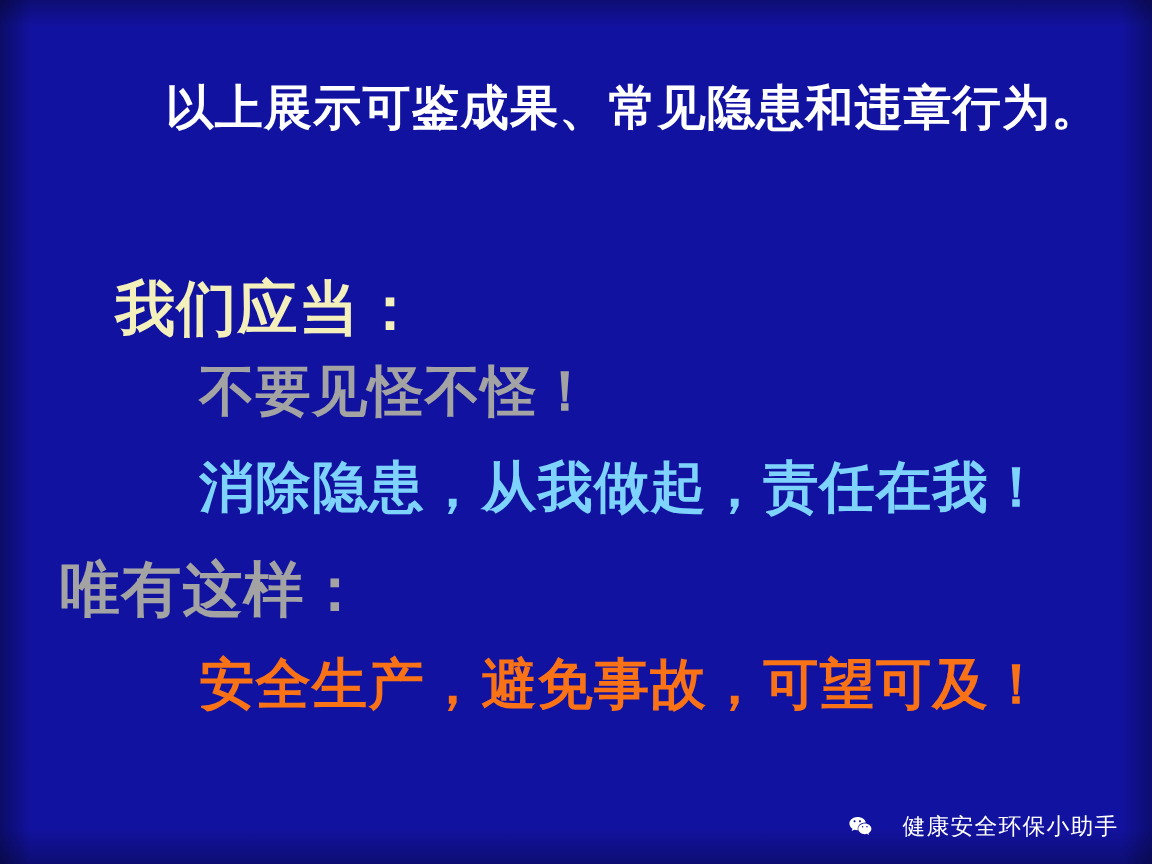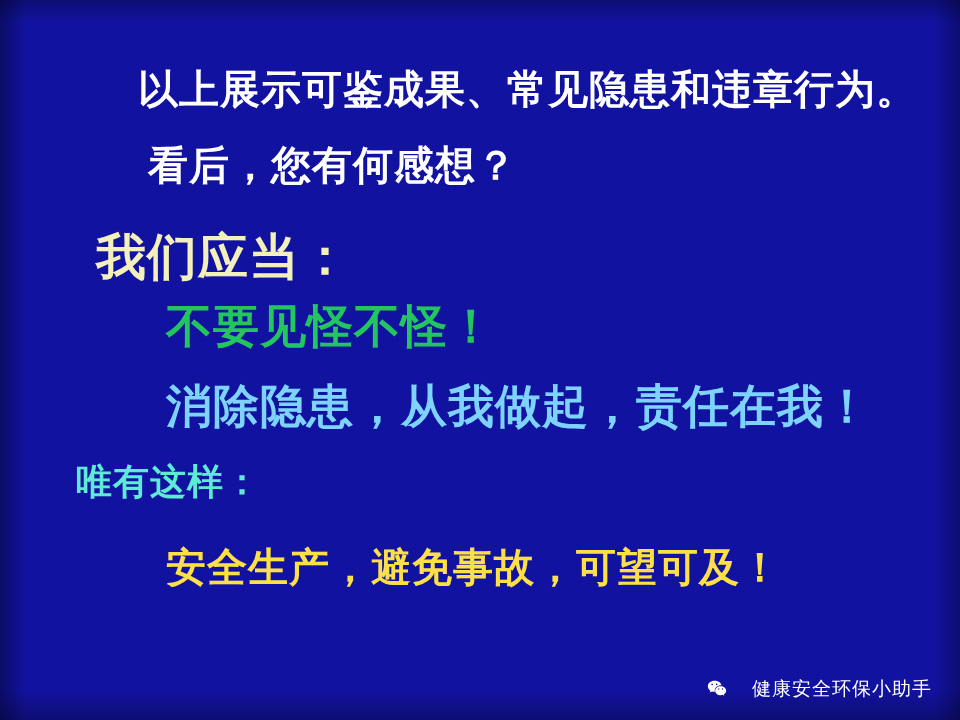--- a/index.html
+++ b/index.html
@@ -56,39 +56,39 @@
     left: 56px;
     top: 224px;
     font-size: 50px;
     color: #f3f0bc;
     margin-left: 40px;
   }
   .l-body1 {
     left: 166px;
     top: 296px;
     font-size: 46px;
-    color: #22c55e;
+    color: #a3a3a3;
   }
   .l-body2 {
     left: 166px;
     top: 376px;
     font-size: 46px;
     color: #7dd3fc;
   }
   .l-head2 {
-    left: 76px;
+    left: 50px;
     top: 458px;
-    font-size: 36px;
-    color: #5eead4;
+    font-size: 50px;
+    color: #a3a3a3;
   }
   .l-body3 {
     left: 166px;
     top: 540px;
-    font-size: 40px;
-    color: #fde047;
+    font-size: 46px;
+    color: #f97316;
   }
   
   #watermark {
     position: absolute;
     right: 28px;
     bottom: 18px;
     display: flex;
     align-items: center;
     gap: 24px;
   }
@@ -104,21 +104,20 @@
     height: 22px;
   }
 </style>
 </head>
 <body>
 
 <div id="slide">
 
   <div class="line l-intro1">以上展示可鉴成果、常见隐患和违章行为。</div>
 
-  <div class="line l-intro2">看后，您有何感想？</div>
 
   <div class="line l-head1">我们应当：</div>
 
   <div class="line l-body1">不要见怪不怪！</div>
 
   <div class="line l-body2">消除隐患，从我做起，责任在我！</div>
 
   <div class="line l-head2">唯有这样：</div>
 
   <div class="line l-body3">安全生产，避免事故，可望可及！</div>

